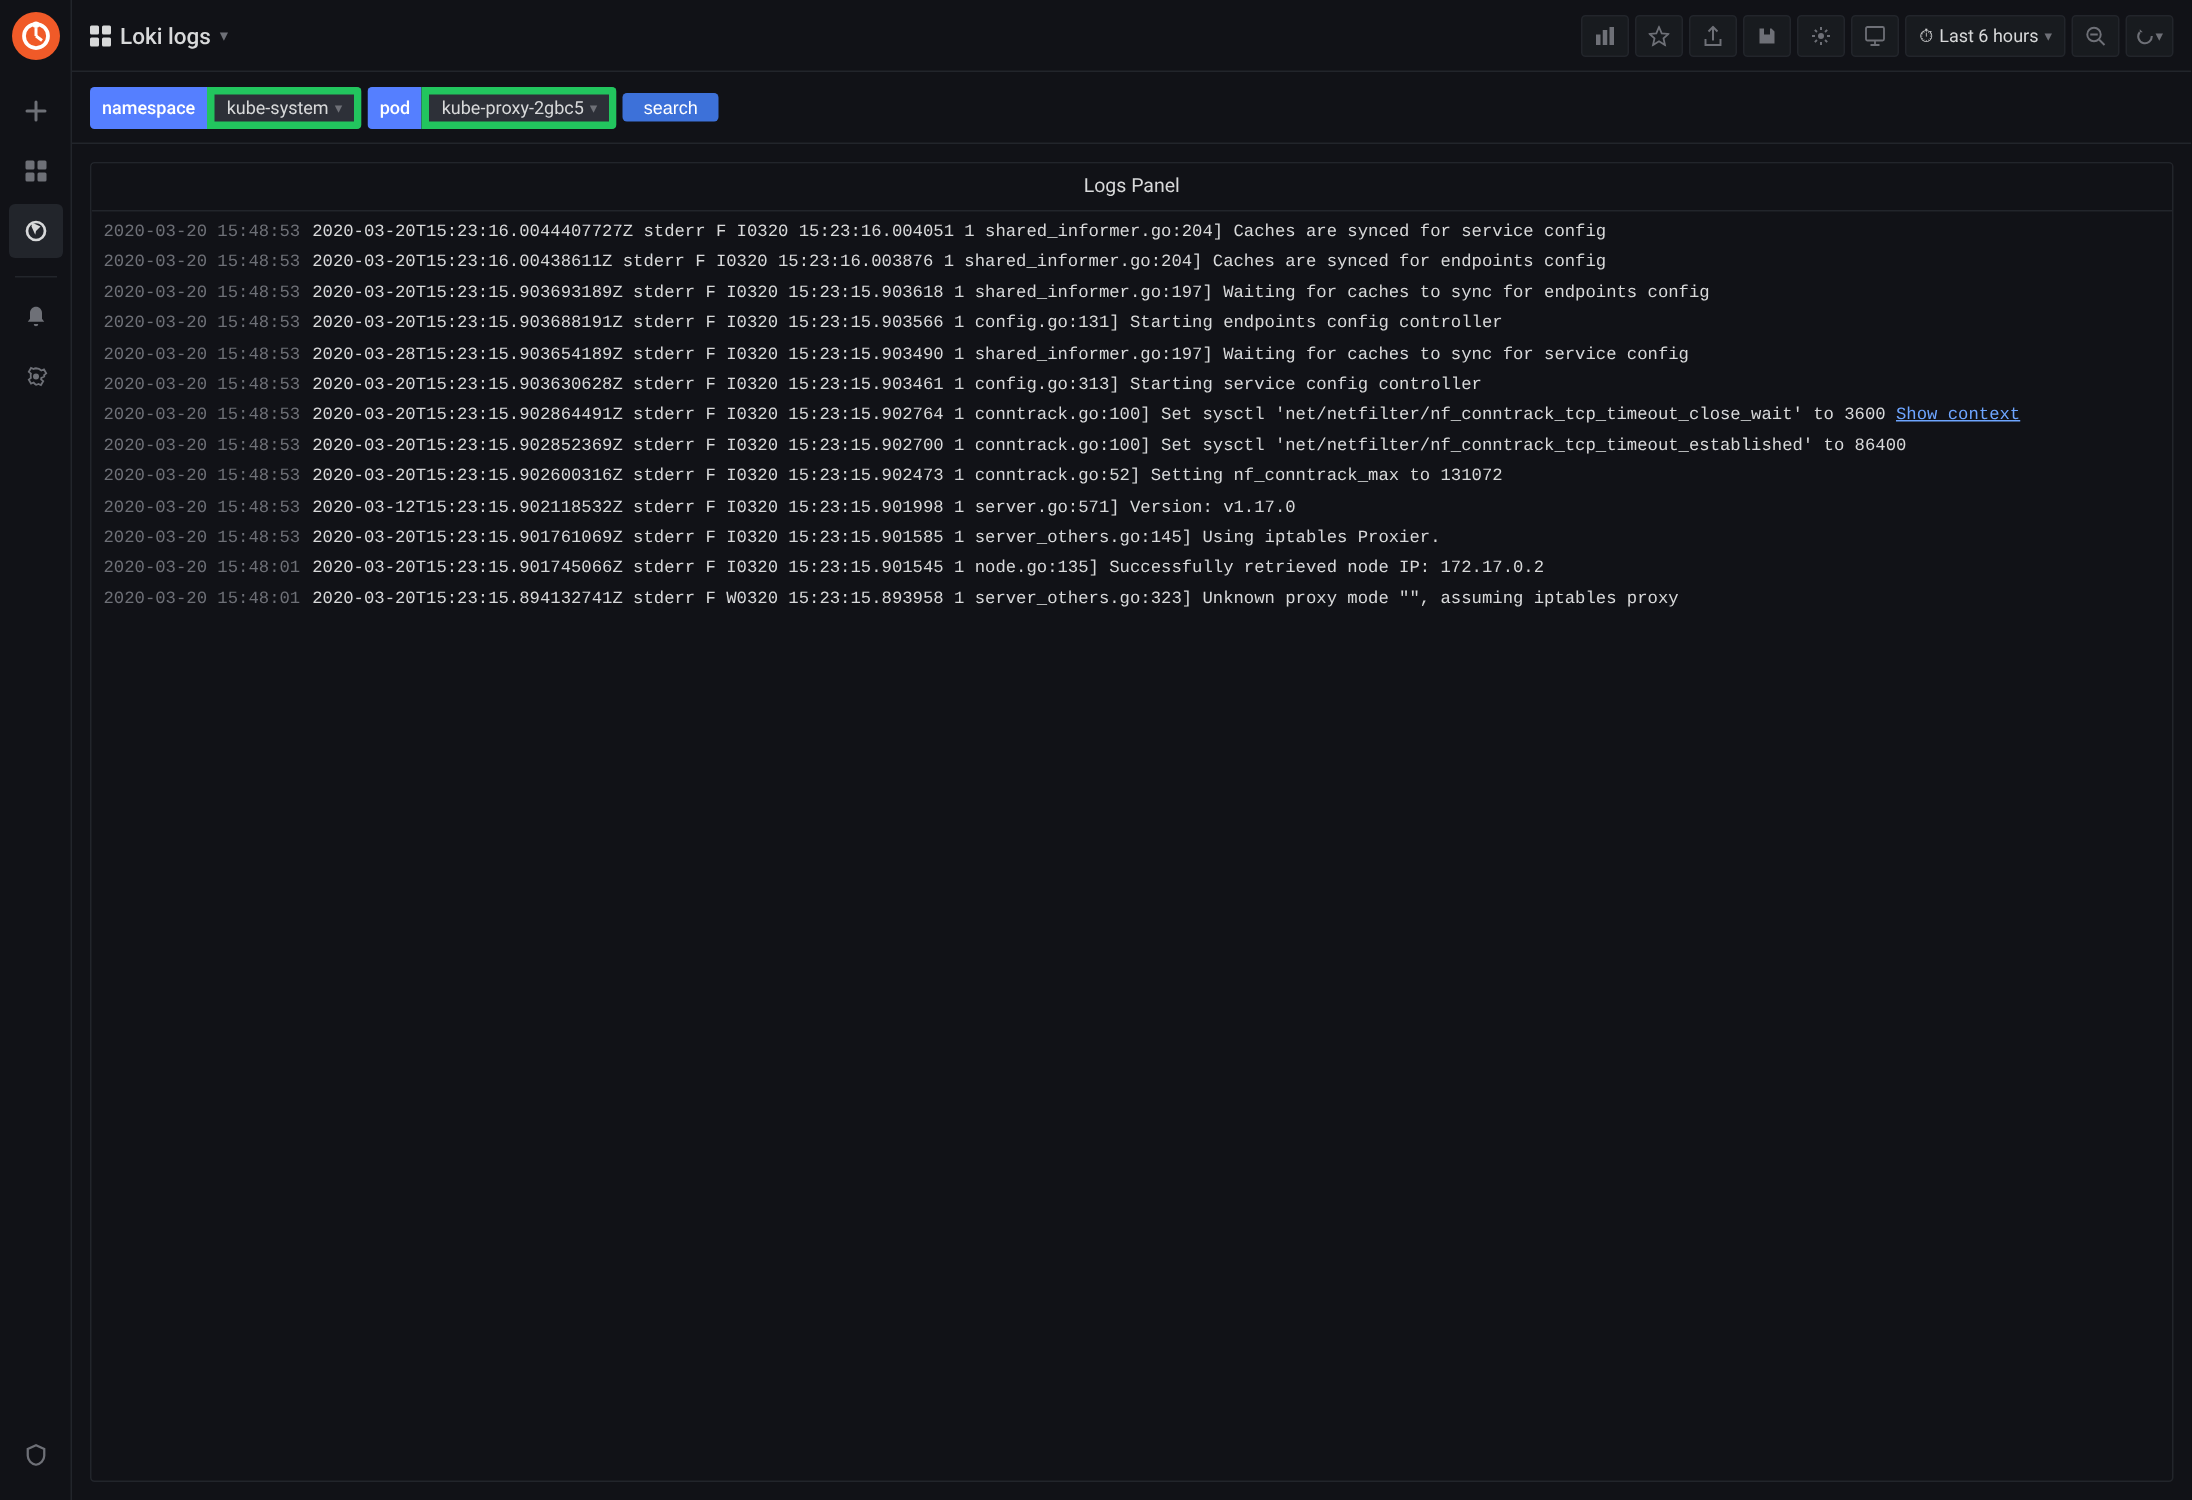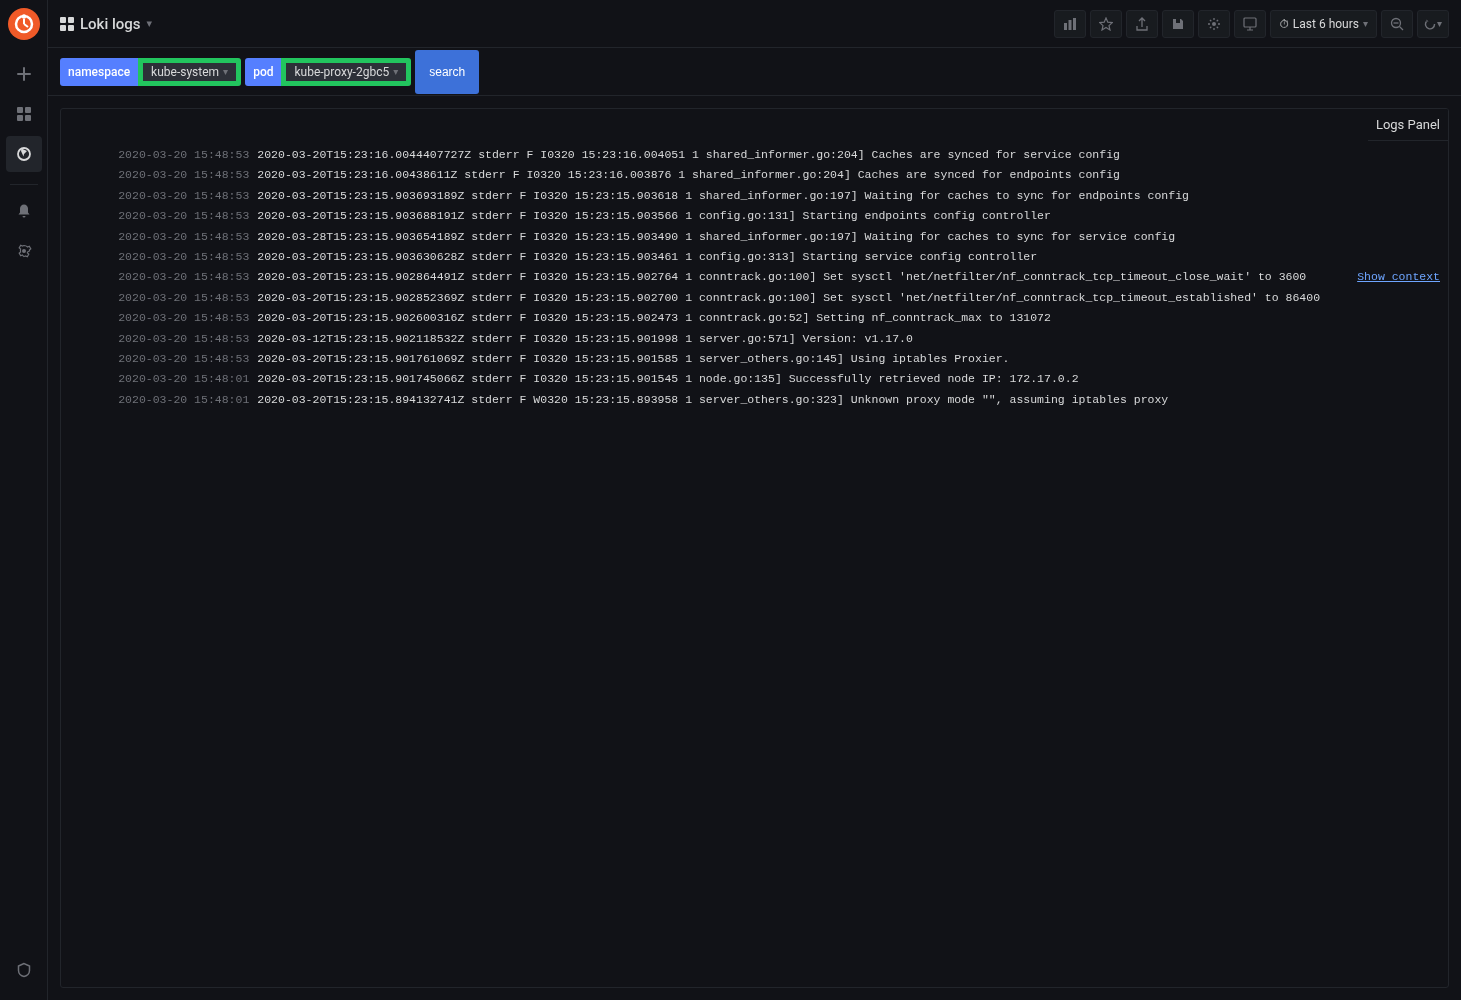--- a/index.html
+++ b/index.html
@@ -169,21 +169,21 @@
       gap: 4px;
       border: 5px solid #22c55e;
     }
     .query-tag-value .arrow { color: #6e7077; font-size: 10px; }
     .search-btn {
       background: #3d71d9;
       color: #fff;
       border: none;
       border-radius: 3px;
       padding: 0 14px;
-      height: 44px;
+      height: 19px;
       cursor: pointer;
       font-size: 12px;
       font-weight: 500;
     }
 
     
     .content {
       flex: 1;
       padding: 12px;
       overflow: hidden;
@@ -193,21 +193,20 @@
 
     
     .logs-panel {
       border: 1px solid #22252b;
       border-radius: 3px;
       flex: 1;
       display: flex;
       flex-direction: column;
       overflow: hidden;
       background: #111217;
-      align-items: flex-end;
     }
     .logs-panel-header {
       text-align: center;
       padding: 8px;
       border-bottom: 1px solid #22252b;
       font-size: 13px;
       color: #d8d9da;
       background: #111217;
       flex-shrink: 0;
     }
@@ -236,21 +235,20 @@
       margin-right: 8px;
       flex-shrink: 0;
     }
     .log-message {
       color: #d8d9da;
     }
     .log-link {
       color: #6ea5ff;
       text-decoration: underline;
       cursor: pointer;
-      margin-left: 44px;
     }
   </style>
 </head>
 <body>
 
 <div class="sidebar">
 
   <div class="sidebar-logo">
     <svg viewBox="0 0 32 32" width="32" height="32">
       <circle cx="16" cy="16" r="16" fill="#F05A28"></circle>

